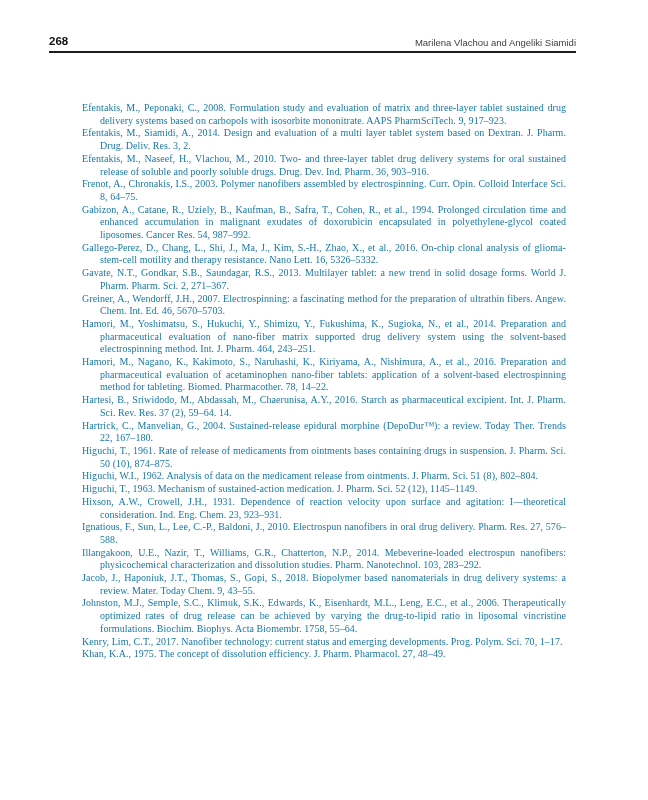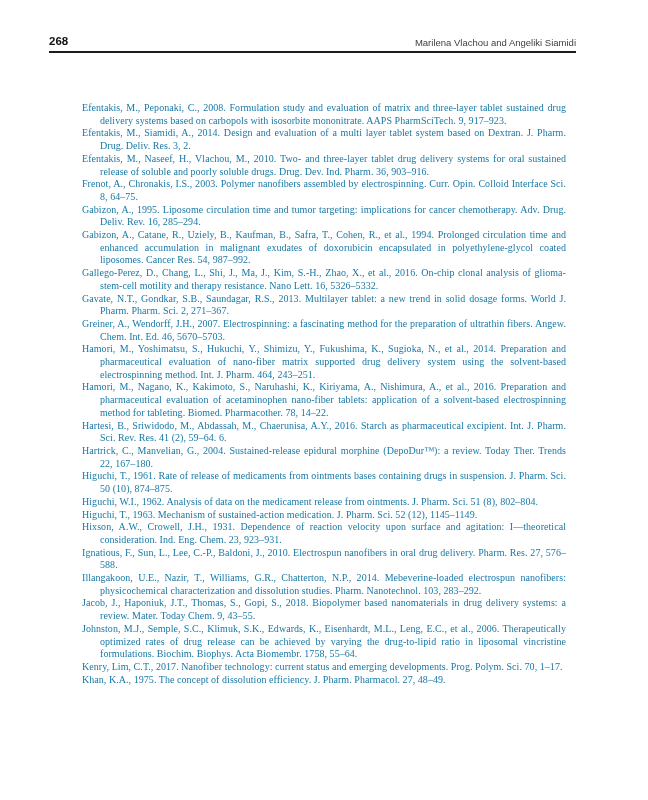--- a/index.html
+++ b/index.html
@@ -64,28 +64,27 @@
   <div class="running-header">
     <span class="page-number">268</span>
     <span class="running-head-text">Marilena Vlachou and Angeliki Siamidi</span>
   </div>
 
   <div class="refs">
     <p class="ref">Efentakis, M., Peponaki, C., 2008. Formulation study and evaluation of matrix and three-layer tablet sustained drug delivery systems based on carbopols with isosorbite mononitrate. AAPS PharmSciTech. 9, 917–923.</p>
     <p class="ref">Efentakis, M., Siamidi, A., 2014. Design and evaluation of a multi layer tablet system based on Dextran. J. Pharm. Drug. Deliv. Res. 3, 2.</p>
     <p class="ref">Efentakis, M., Naseef, H., Vlachou, M., 2010. Two- and three-layer tablet drug delivery systems for oral sustained release of soluble and poorly soluble drugs. Drug. Dev. Ind. Pharm. 36, 903–916.</p>
     <p class="ref">Frenot, A., Chronakis, I.S., 2003. Polymer nanofibers assembled by electrospinning. Curr. Opin. Colloid Interface Sci. 8, 64–75.</p>
-    <p class="ref">Gabizon, A., 1995. Liposome circulation time and tumor targeting: implications for cancer chemotherapy. Adv. Drug. Deliv. Rev. 16, 285–294.</p>
     <p class="ref">Gabizon, A., Catane, R., Uziely, B., Kaufman, B., Safra, T., Cohen, R., et al., 1994. Prolonged circulation time and enhanced accumulation in malignant exudates of doxorubicin encapsulated in polyethylene-glycol coated liposomes. Cancer Res. 54, 987–992.</p>
     <p class="ref">Gallego-Perez, D., Chang, L., Shi, J., Ma, J., Kim, S.-H., Zhao, X., et al., 2016. On-chip clonal analysis of glioma-stem-cell motility and therapy resistance. Nano Lett. 16, 5326–5332.</p>
     <p class="ref">Gavate, N.T., Gondkar, S.B., Saundagar, R.S., 2013. Multilayer tablet: a new trend in solid dosage forms. World J. Pharm. Pharm. Sci. 2, 271–367.</p>
     <p class="ref">Greiner, A., Wendorff, J.H., 2007. Electrospinning: a fascinating method for the preparation of ultrathin fibers. Angew. Chem. Int. Ed. 46, 5670–5703.</p>
     <p class="ref">Hamori, M., Yoshimatsu, S., Hukuchi, Y., Shimizu, Y., Fukushima, K., Sugioka, N., et al., 2014. Preparation and pharmaceutical evaluation of nano-fiber matrix supported drug delivery system using the solvent-based electrospinning method. Int. J. Pharm. 464, 243–251.</p>
     <p class="ref">Hamori, M., Nagano, K., Kakimoto, S., Naruhashi, K., Kiriyama, A., Nishimura, A., et al., 2016. Preparation and pharmaceutical evaluation of acetaminophen nano-fiber tablets: application of a solvent-based electrospinning method for tableting. Biomed. Pharmacother. 78, 14–22.</p>
-    <p class="ref">Hartesi, B., Sriwidodo, M., Abdassah, M., Chaerunisa, A.Y., 2016. Starch as pharmaceutical excipient. Int. J. Pharm. Sci. Rev. Res. 41 (2), 59–64. 6.</p>
+    <p class="ref">Hartesi, B., Sriwidodo, M., Abdassah, M., Chaerunisa, A.Y., 2016. Starch as pharmaceutical excipient. Int. J. Pharm. Sci. Rev. Res. 37 (2), 59–64. 14.</p>
     <p class="ref">Hartrick, C., Manvelian, G., 2004. Sustained-release epidural morphine (DepoDur™): a review. Today Ther. Trends 22, 167–180.</p>
     <p class="ref">Higuchi, T., 1961. Rate of release of medicaments from ointments bases containing drugs in suspension. J. Pharm. Sci. 50 (10), 874–875.</p>
     <p class="ref">Higuchi, W.I., 1962. Analysis of data on the medicament release from ointments. J. Pharm. Sci. 51 (8), 802–804.</p>
     <p class="ref">Higuchi, T., 1963. Mechanism of sustained-action medication. J. Pharm. Sci. 52 (12), 1145–1149.</p>
     <p class="ref">Hixson, A.W., Crowell, J.H., 1931. Dependence of reaction velocity upon surface and agitation: I—theoretical consideration. Ind. Eng. Chem. 23, 923–931.</p>
     <p class="ref">Ignatious, F., Sun, L., Lee, C.-P., Baldoni, J., 2010. Electrospun nanofibers in oral drug delivery. Pharm. Res. 27, 576–588.</p>
     <p class="ref">Illangakoon, U.E., Nazir, T., Williams, G.R., Chatterton, N.P., 2014. Mebeverine-loaded electrospun nanofibers: physicochemical characterization and dissolution studies. Pharm. Nanotechnol. 103, 283–292.</p>
     <p class="ref">Jacob, J., Haponiuk, J.T., Thomas, S., Gopi, S., 2018. Biopolymer based nanomaterials in drug delivery systems: a review. Mater. Today Chem. 9, 43–55.</p>
     <p class="ref">Johnston, M.J., Semple, S.C., Klimuk, S.K., Edwards, K., Eisenhardt, M.L., Leng, E.C., et al., 2006. Therapeutically optimized rates of drug release can be achieved by varying the drug-to-lipid ratio in liposomal vincristine formulations. Biochim. Biophys. Acta Biomembr. 1758, 55–64.</p>
     <p class="ref">Kenry, Lim, C.T., 2017. Nanofiber technology: current status and emerging developments. Prog. Polym. Sci. 70, 1–17.</p>

